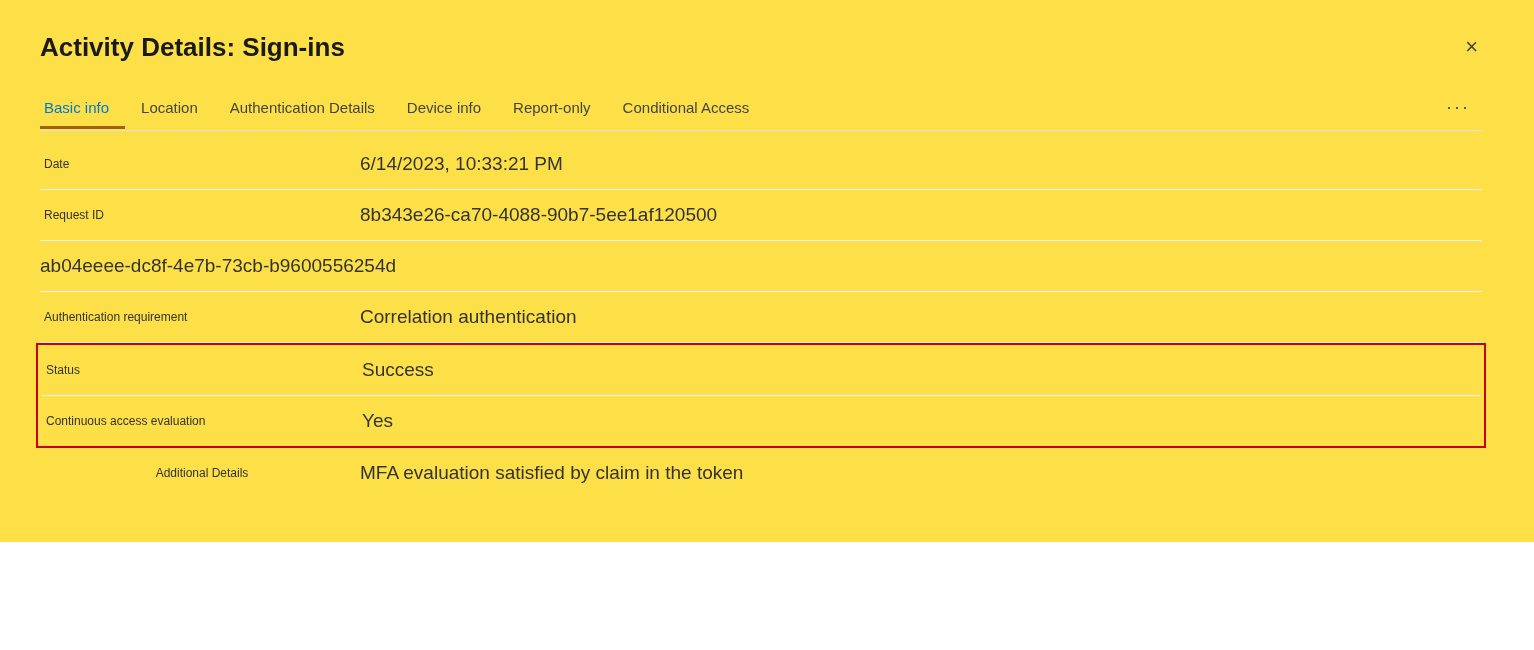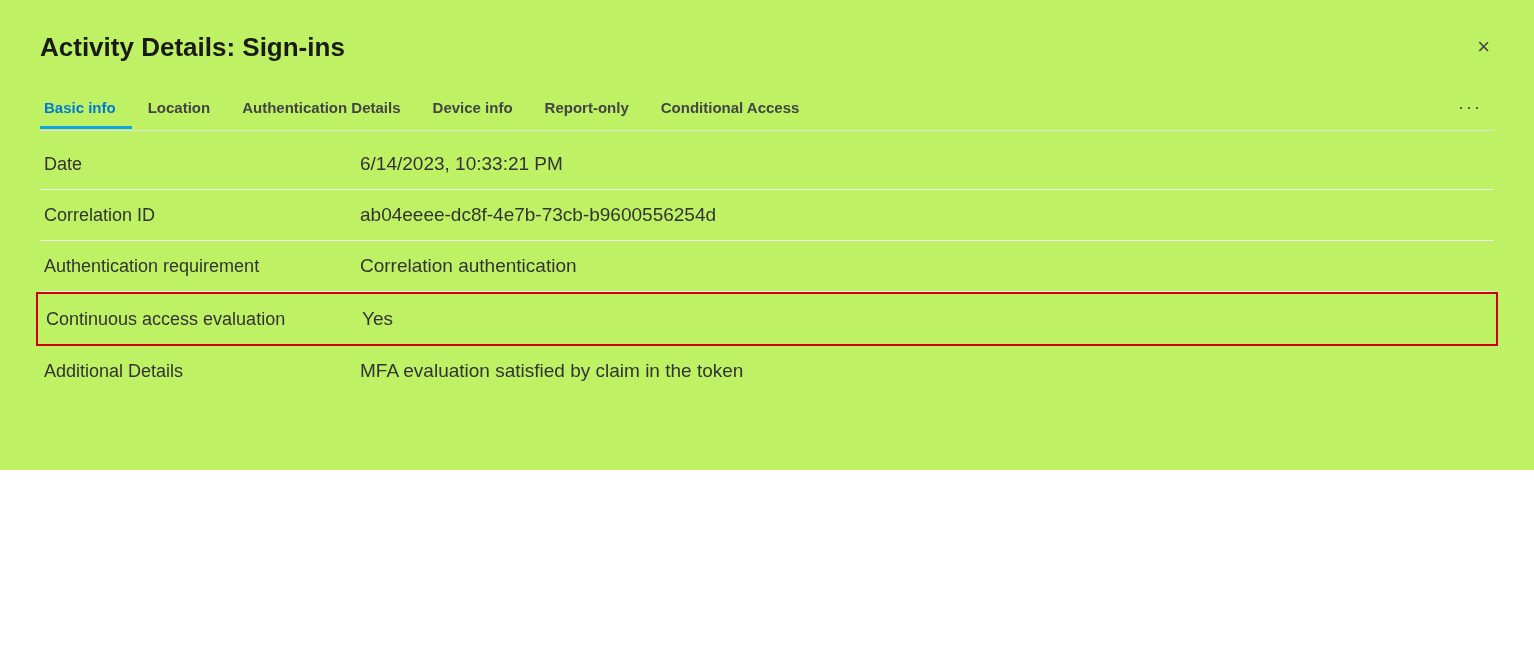--- a/index.html
+++ b/index.html
@@ -11,23 +11,23 @@
     body {
       font-family: 'Segoe UI', -apple-system, BlinkMacSystemFont, sans-serif;
       background: #fff;
       width: 1534px;
       height: 650px;
       overflow: hidden;
     }
 
     .dialog {
       width: 1534px;
-      height: 470px;
-      background: #bef264;
-      padding: 32px 40px 32px 40px;
+      height: 542px;
+      background: #fde047;
+      padding: 32px 52px 32px 40px;
       position: relative;
     }
 
     .dialog-header {
       display: flex;
       justify-content: space-between;
       align-items: flex-start;
       margin-bottom: 24px;
     }
 
@@ -56,32 +56,32 @@
     }
 
     .tab {
       padding: 10px 16px;
       font-size: 15px;
       color: #444;
       cursor: pointer;
       border-bottom: 3px solid transparent;
       margin-bottom: -1px;
       white-space: nowrap;
-      font-weight: 700;
+      font-weight: 400;
       text-decoration: none;
     }
 
     .tab:first-child {
       padding-left: 4px;
     }
 
     .tab.active {
       color: #0078d4;
-      border-bottom: 3px solid #0ea5e9;
-      font-weight: 700;
+      border-bottom: 3px solid #a16207;
+      font-weight: 400;
     }
 
     .tab-more {
       margin-left: auto;
       padding: 10px 12px;
       font-size: 18px;
       color: #444;
       cursor: pointer;
       border-bottom: 3px solid transparent;
       margin-bottom: -1px;
@@ -95,26 +95,27 @@
 
     .row {
       display: flex;
       align-items: center;
       padding: 14px 0;
       border-bottom: 1px solid #f0f0f0;
     }
 
     .row:last-child {
       border-bottom: none;
+      text-align: center;
     }
 
     .label {
       width: 320px;
       min-width: 320px;
-      font-size: 18px;
+      font-size: 12px;
       color: #333;
       padding-left: 4px;
     }
 
     .value {
       font-size: 19px;
       color: #333;
     }
 
     .highlighted-row {
@@ -147,32 +148,39 @@
     <span class="tab-more">···</span>
   </div>
 
   <div class="content-table">
 
     <div class="row">
       <span class="label">Date</span>
       <span class="value">6/14/2023, 10:33:21 PM</span>
     </div>
 
+    <div class="row">
+      <span class="label">Request ID</span>
+      <span class="value">8b343e26-ca70-4088-90b7-5ee1af120500</span>
+    </div>
 
     <div class="row">
-      <span class="label">Correlation ID</span>
       <span class="value">ab04eeee-dc8f-4e7b-73cb-b9600556254d</span>
     </div>
 
     <div class="row">
       <span class="label">Authentication requirement</span>
       <span class="value">Correlation authentication</span>
     </div>
 
     <div style="border: 2px solid #cc0000; margin: 0 -4px; padding: 0 4px;">
+      <div class="highlighted-row">
+        <span class="label">Status</span>
+        <span class="value">Success</span>
+      </div>
       <div class="highlighted-row">
         <span class="label">Continuous access evaluation</span>
         <span class="value">Yes</span>
       </div>
     </div>
 
     <div class="row">
       <span class="label">Additional Details</span>
       <span class="value">MFA evaluation satisfied by claim in the token</span>
     </div>

